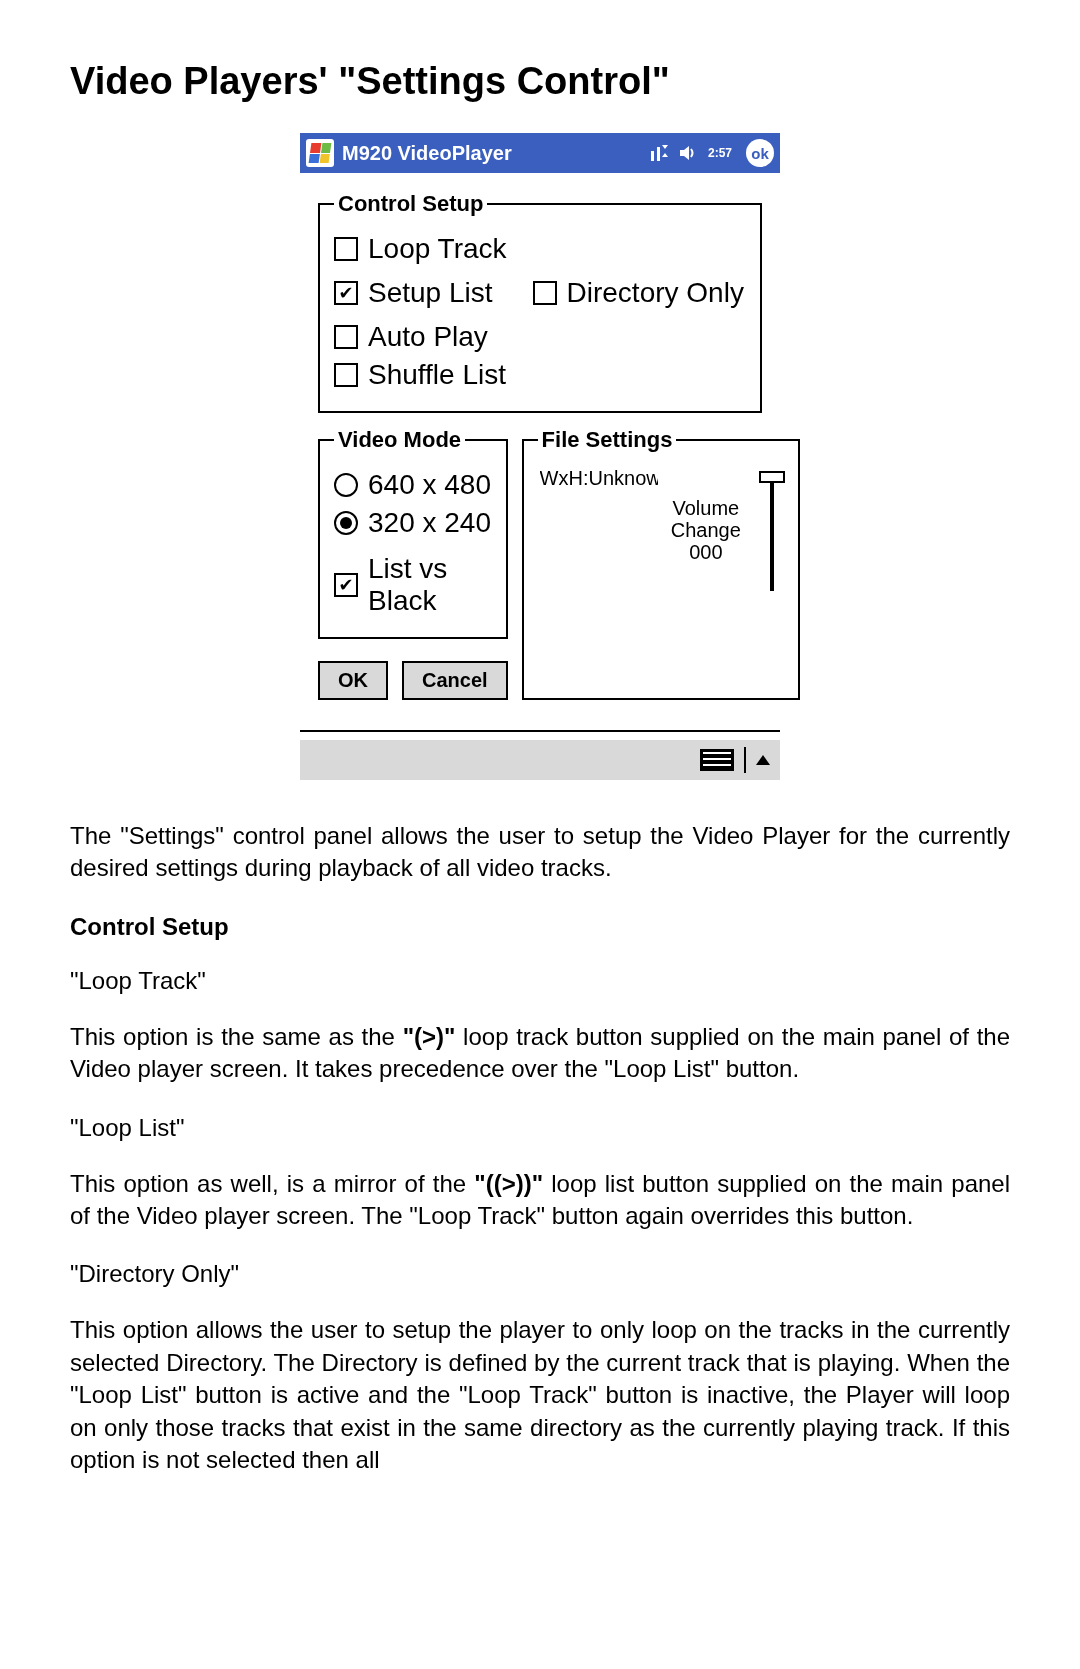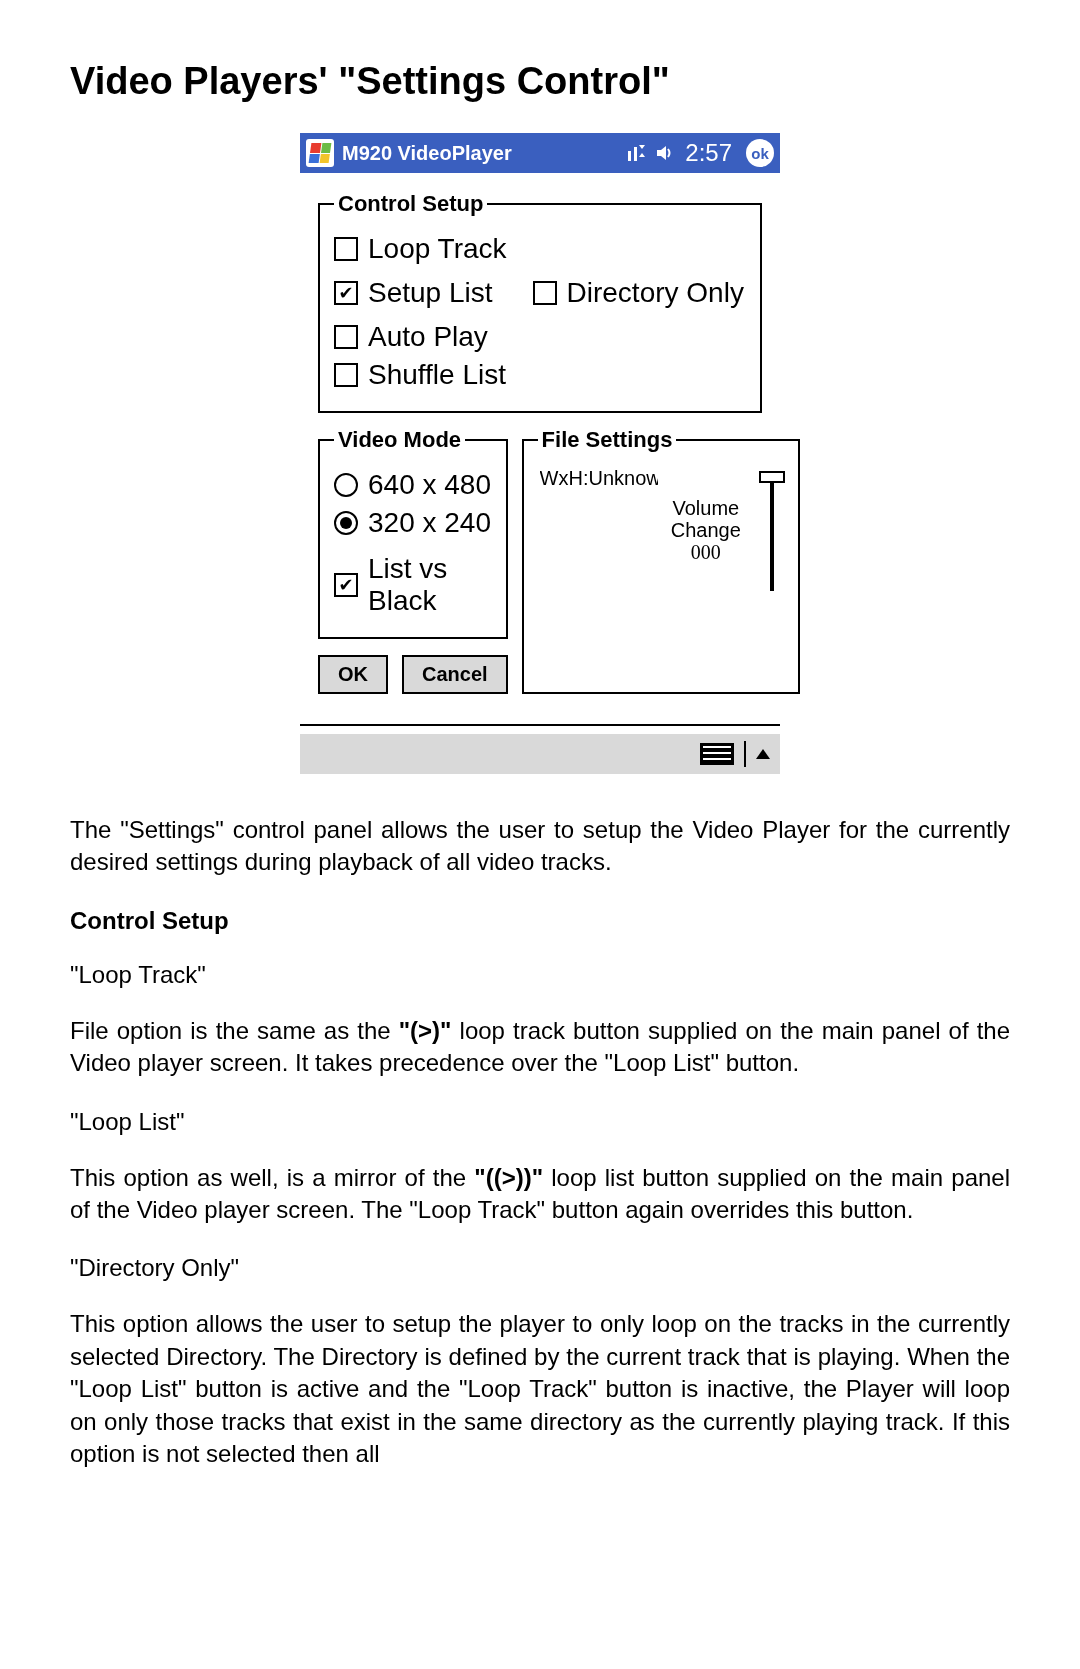--- a/index.html
+++ b/index.html
@@ -58,21 +58,21 @@
     gap:1px;
     transform: skewX(-8deg);
   }
   .flag-inner div:nth-child(1){background:#e83c2e;}
   .flag-inner div:nth-child(2){background:#6dbb45;}
   .flag-inner div:nth-child(3){background:#3a6fd8;}
   .flag-inner div:nth-child(4){background:#f2c42c;}
   .tb-title { flex: 0 0 auto; }
   .tb-spacer { flex: 1 1 auto; }
   .conn-icon, .vol-icon { display:inline-flex; align-items:center; }
-  .tb-time { font-size: 24px; font-weight:normal; }
+  .tb-time { font-size: 12px; font-weight:bold; }
   .ok-badge {
     width: 28px; height:28px; border-radius:50%;
     background:#fff; color:#3a5fbf;
     display:flex;align-items:center;justify-content:center;
     font-size:15px; font-weight:bold;
     margin-left:6px;
   }
   .client {
     background:#fff;
     padding: 18px 18px 8px 18px;
@@ -267,21 +267,21 @@
             <span class="opt-label">Auto Play</span>
           </div>
           <div class="row">
             <span class="cb"></span>
             <span class="opt-label">Shuffle List</span>
           </div>
         </fieldset>
 
         <div class="two-col">
           <div class="left">
-            <fieldset class="group" style="margin-bottom:4px;">
+            <fieldset class="group" style="margin-bottom:10px;">
               <legend>Video Mode</legend>
               <div class="row">
                 <span class="rb"></span>
                 <span class="opt-label">640 x 480</span>
               </div>
               <div class="row">
                 <span class="rb">
                     <span class="dot"></span>
                   </span>
                 <span class="opt-label">320 x 240</span>
@@ -300,21 +300,21 @@
           </div>
           <div class="right">
             <fieldset class="group" style="height:100%;">
               <legend>File Settings</legend>
               <div class="file-box">
                 <div class="file-wxh">WxH:Unknown</div>
                 <div style="display:flex; gap:14px; align-items:center; width:100%;">
                   <div style="flex:1; text-align:center;">
                     <div class="vol-label">Volume</div>
                     <div class="vol-label">Change</div>
-                    <div class="vol-val" style="font-family:Liberation Serif, serif;">000</div>
+                    <div class="vol-val" style="">000</div>
                   </div>
                   <div class="slider">
                     <div class="track"></div>
                     <div class="thumb"></div>
                   </div>
                 </div>
               </div>
             </fieldset>
           </div>
         </div>
@@ -330,21 +330,21 @@
 
     </div>
   </div>
 
   <p class="para">The "Settings" control panel allows the user to setup the Video Player for the currently desired settings during playback of all video tracks.</p>
 
   <div class="section-head">Control Setup</div>
 
   <div class="item-name">"Loop Track"</div>
   <p class="para">
-    <span>File option is the same as the </span><span class="bold">"(&gt;)"</span><span> loop track button supplied on the main panel of the Video player screen.  It takes precedence over the "Loop List" button.</span>
+    <span>This option is the same as the </span><span class="bold">"(&gt;)"</span><span> loop track button supplied on the main panel of the Video player screen.  It takes precedence over the "Loop List" button.</span>
   </p>
 
   <div class="item-name">"Loop List"</div>
   <p class="para">
     <span>This option as well, is a mirror of the </span><span class="bold">"((&gt;))"</span><span> loop list button supplied on the main panel of the Video player screen.  The "Loop Track" button again overrides this button.</span>
   </p>
 
   <div class="item-name">"Directory Only"</div>
   <p class="para" style="margin-bottom:0;">This option allows the user to setup the player to only loop on the tracks in the currently selected Directory.  The Directory is defined by the current track that is playing.  When the "Loop List" button is active and the "Loop Track" button is inactive, the Player will loop on only those tracks that exist in the same directory as the currently playing track.  If this option is not selected then all</p>
 

